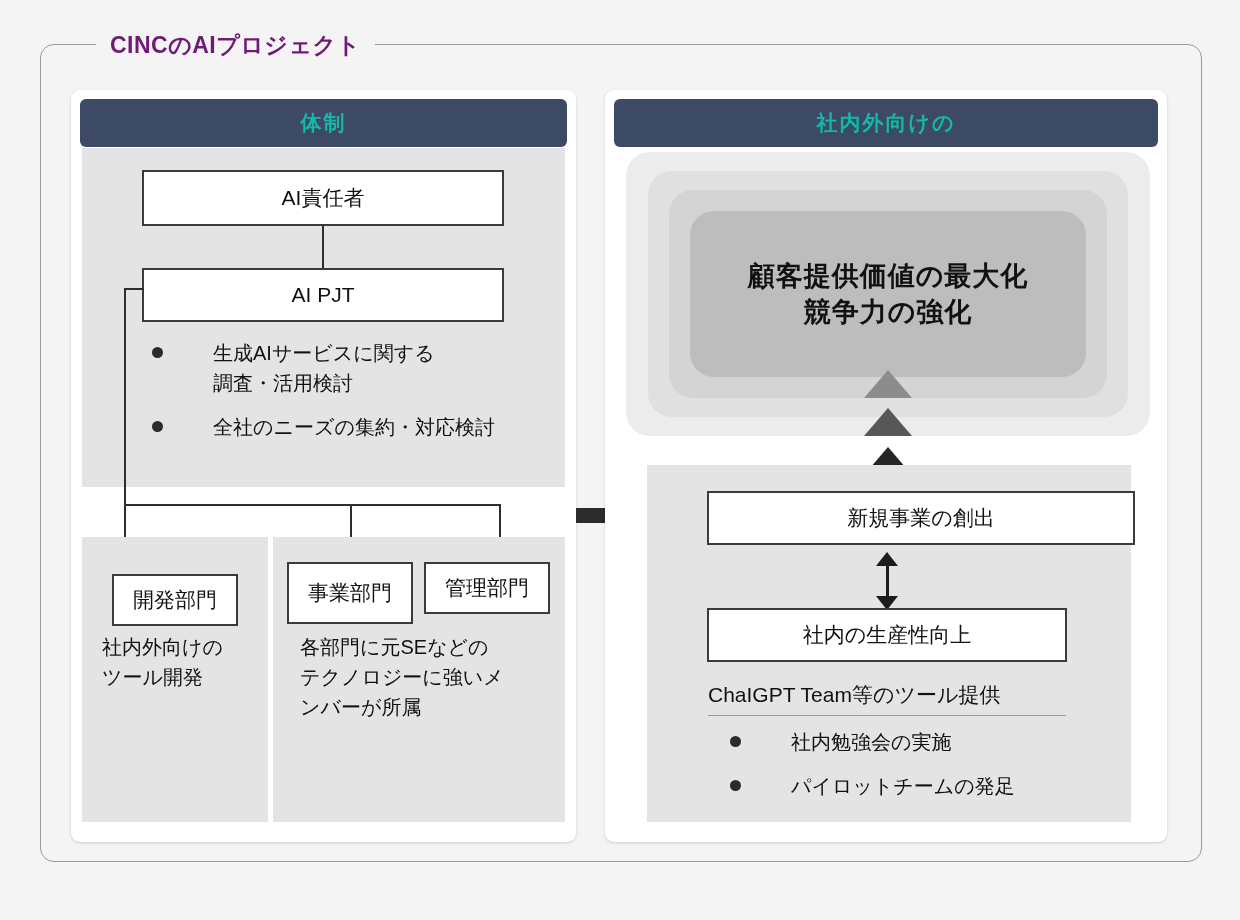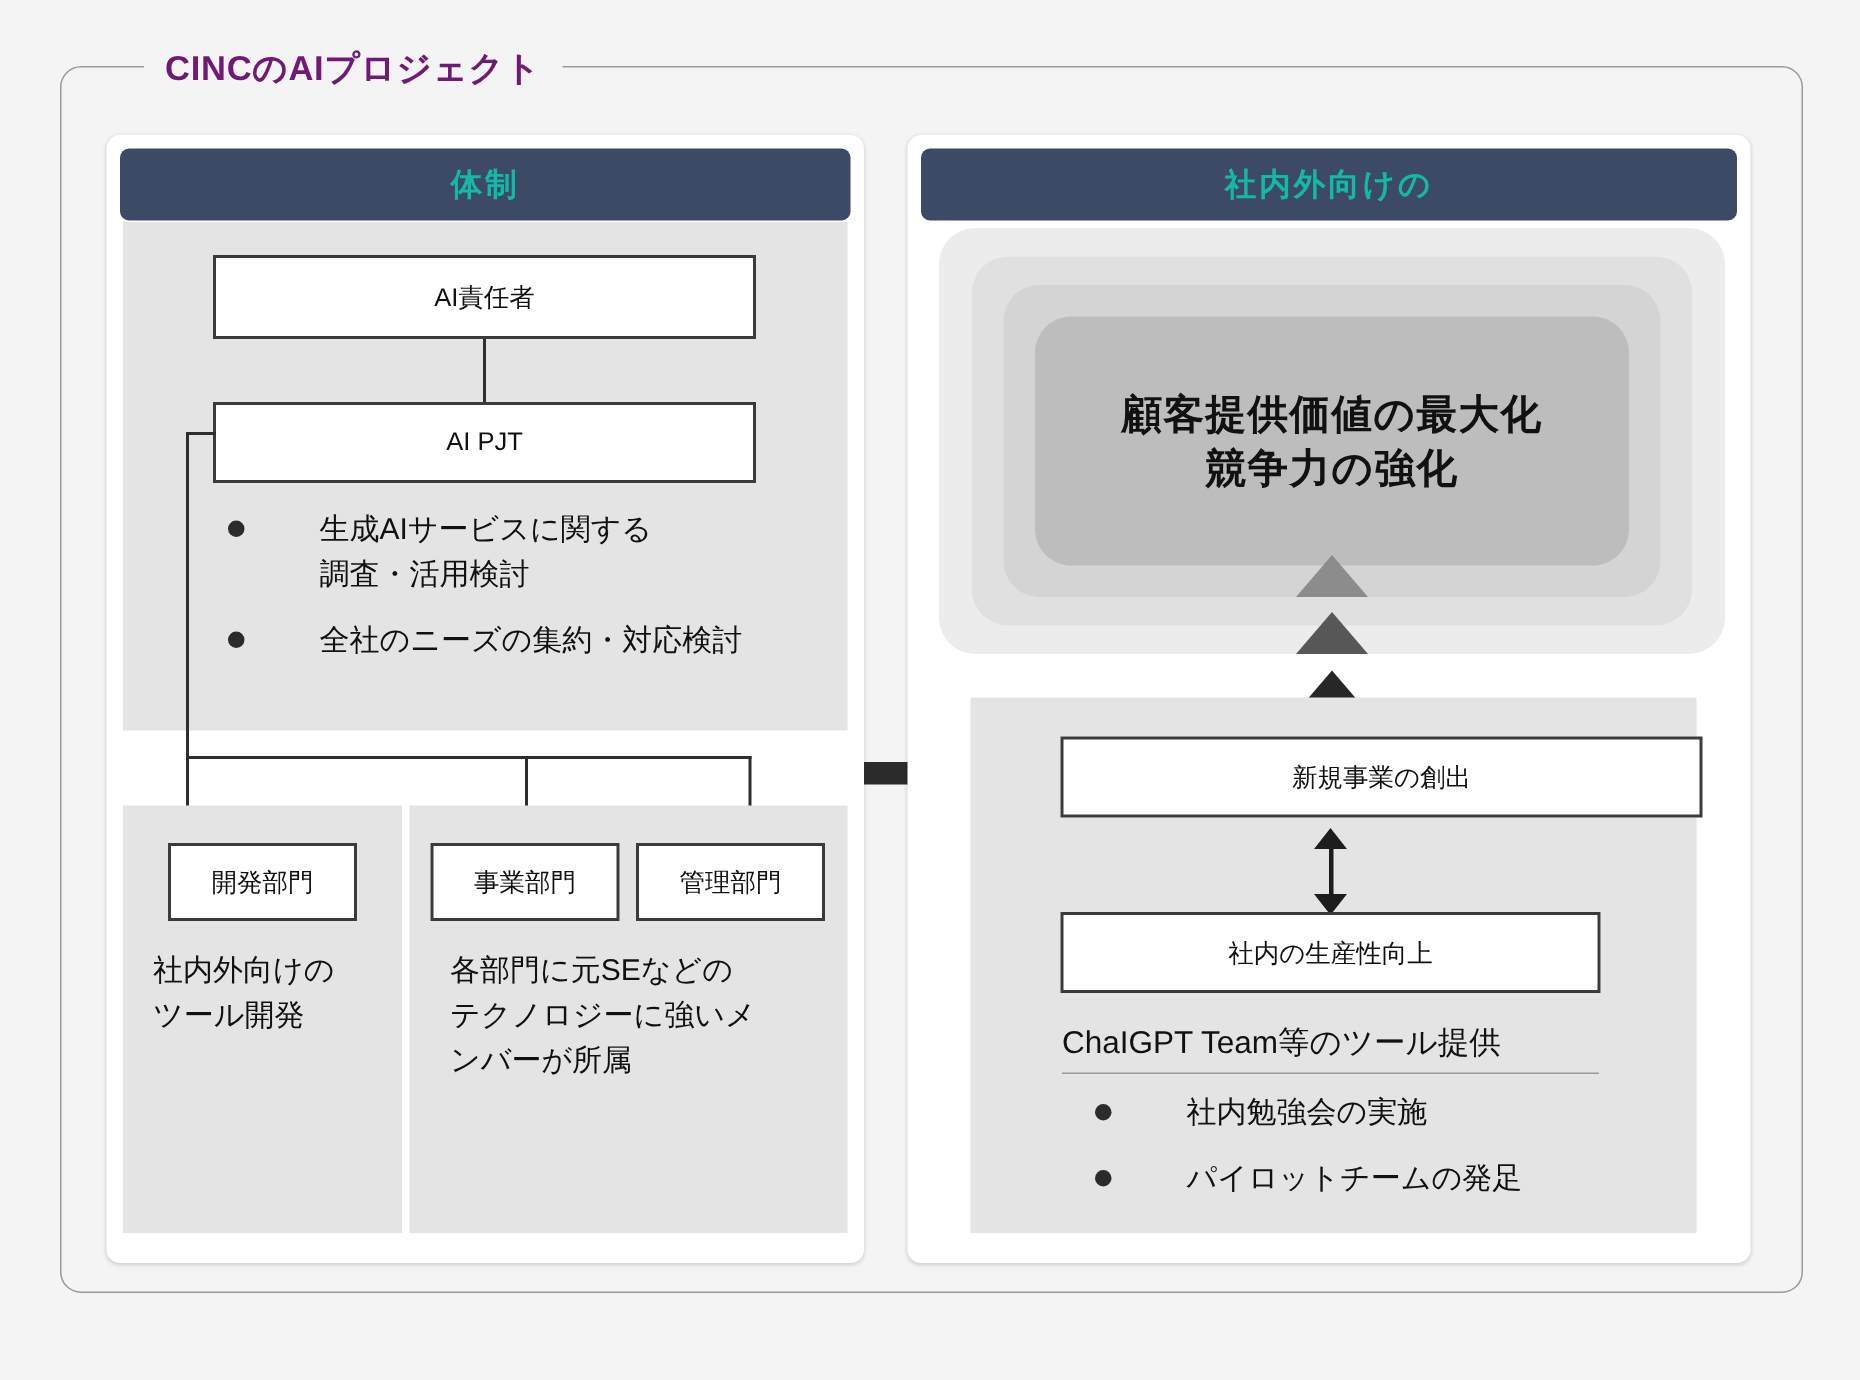--- a/index.html
+++ b/index.html
@@ -39,21 +39,21 @@
     display:flex;align-items:center;justify-content:center;
   }
 
   
   .gblock{position:absolute;background:#e4e4e4;box-sizing:border-box;}
 
   
   .obox{
     position:absolute;background:#fff;border:2px solid #3b3b3b;
     box-sizing:border-box;display:flex;align-items:center;justify-content:center;
-    font-size:17px;color:#111;white-space:nowrap;
+    font-size:21px;color:#111;white-space:nowrap;
   }
 
   
   .ln{position:absolute;background:#2e2e2e;}
   .ln-v{width:2px;}
   .ln-h{height:2px;}
 
   
   .bul{position:absolute;font-size:20px;line-height:1.5;color:#111;}
   .bul .row{display:flex;align-items:flex-start;margin-bottom:14px;gap:40px;}
@@ -139,22 +139,22 @@
   <div class="ln ln-h" style="left:124px;top:288px;width:20px;"></div>
 
   <div class="ln ln-h" style="left:124px;top:504px;width:377px;"></div>
 
   <div class="ln ln-v" style="left:350px;top:504px;height:59px;"></div>
   <div class="ln ln-v" style="left:499px;top:504px;height:59px;"></div>
 
   <div class="gblock" style="left:82px;top:537px;width:186px;height:285px;"></div>
   <div class="gblock" style="left:273px;top:537px;width:292px;height:285px;"></div>
 
-  <div class="obox" style="left:112px;top:562px;width:126px;height:52px;">開発部門</div>
-  <div class="obox" style="left:287px;top:562px;width:126px;height:52px;">事業部門</div>
+  <div class="obox" style="left:112px;top:574px;width:126px;height:52px;">開発部門</div>
+  <div class="obox" style="left:287px;top:562px;width:126px;height:62px;">事業部門</div>
   <div class="obox" style="left:424px;top:562px;width:126px;height:52px;">管理部門</div>
 
   <div class="cap" style="left:102px;top:632px;width:170px;">社内外向けの
 ツール開発</div>
   <div class="cap" style="left:300px;top:632px;width:250px;">各部門に元SEなどの
 テクノロジーに強いメ
 ンバーが所属</div>
 
   <div class="bigarrow-shaft" style="left:576px;top:508px;width:84px;height:15px;"></div>
   <div class="bigarrow-head" style="left:660px;top:488px;"></div>

